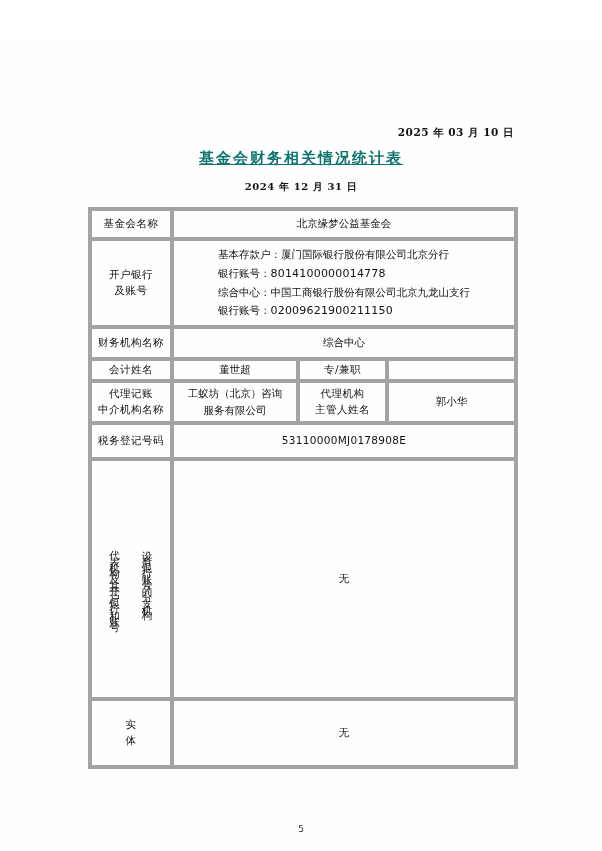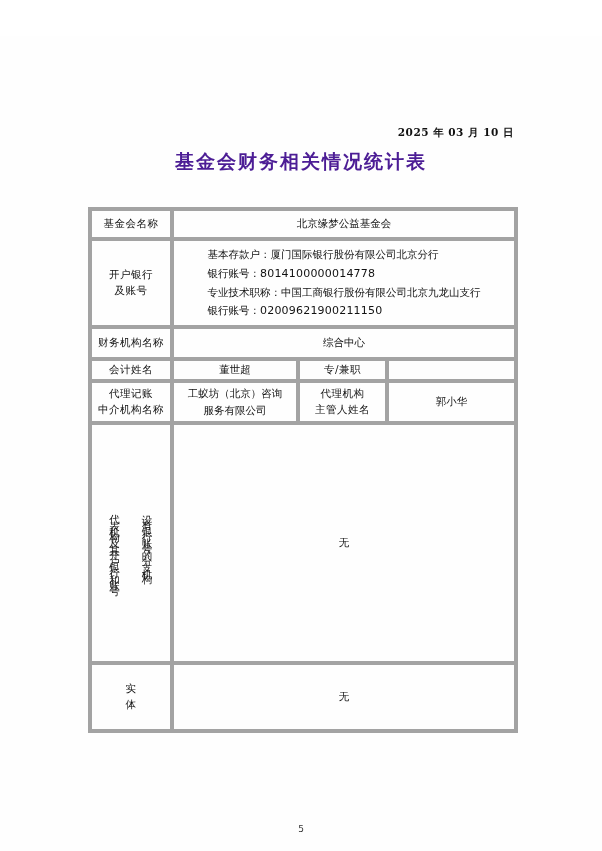--- a/index.html
+++ b/index.html
@@ -31,24 +31,25 @@
     letter-spacing: 0.5px;
     font-weight: 700;
     color: #111;
     white-space: nowrap;
   }
   .doc-title {
     position: absolute;
     left: 0; right: 0;
     top: 113px;
     text-align: center;
-    font-size: 19px;
+    font-size: 15px;
     font-weight: 700;
     letter-spacing: 2px;
-    color: #4c1d95;
+    color: #0f766e;
+    text-decoration: underline;
   }
   .doc-subdate {
     position: absolute;
     left: 0; right: 0;
     top: 144px;
     text-align: center;
     font-size: 10px;
     font-weight: 700;
     letter-spacing: 0.6px;
     color: #111;
@@ -145,20 +146,21 @@
 </style>
 </head>
 <body>
 
 <div class="page">
 
   <div class="doc-date">2025 年 03 月 10 日</div>
 
   <div class="doc-title">基金会财务相关情况统计表</div>
 
+  <div class="doc-subdate">2024 年 12 月 31 日</div>
 
   <div class="table-wrap">
     <table class="main">
       <colgroup>
         <col style="width:82px">
         <col style="width:126px">
         <col style="width:89px">
         <col style="width:129px">
       </colgroup>
       <tbody>
@@ -175,21 +177,21 @@
           </td>
           <td class="bank-center" colspan="3">
             <div class="bank-block">
               <div class="ln">
                 <span>基本存款户：</span><span>厦门国际银行股份有限公司北京分行</span>
               </div>
               <div class="ln">
                 <span>银行账号：</span><span class="num">8014100000014778</span>
               </div>
               <div class="ln">
-                <span>专业技术职称：</span><span>中国工商银行股份有限公司北京九龙山支行</span>
+                <span>综合中心：</span><span>中国工商银行股份有限公司北京九龙山支行</span>
               </div>
               <div class="ln">
                 <span>银行账号：</span><span class="num">02009621900211150</span>
               </div>
             </div>
           </td>
         </tr>
 
         <tr class="r-fin">
           <td class="lab cell-pad">财务机构名称</td>
@@ -210,20 +212,24 @@
             <div>中介机构名称</div>
           </td>
           <td style="padding:2px 12px;line-height:1.6">工蚁坊（北京）咨询服务有限公司</td>
           <td class="lab two-line">
             <div>代理机构</div>
             <div>主管人姓名</div>
           </td>
           <td>郭小华</td>
         </tr>
 
+        <tr class="r-tax">
+          <td class="lab cell-pad">税务登记号码</td>
+          <td colspan="3" class="tax-num">53110000MJ0178908E</td>
+        </tr>
 
         <tr class="r-big">
           <td>
             <div class="vert-holder">
               <div class="vcol">设有银行账号的分支机构、</div>
               <div class="vcol">代表机构及其开户银行和账号</div>
             </div>
           </td>
           <td colspan="3">无</td>
         </tr>

